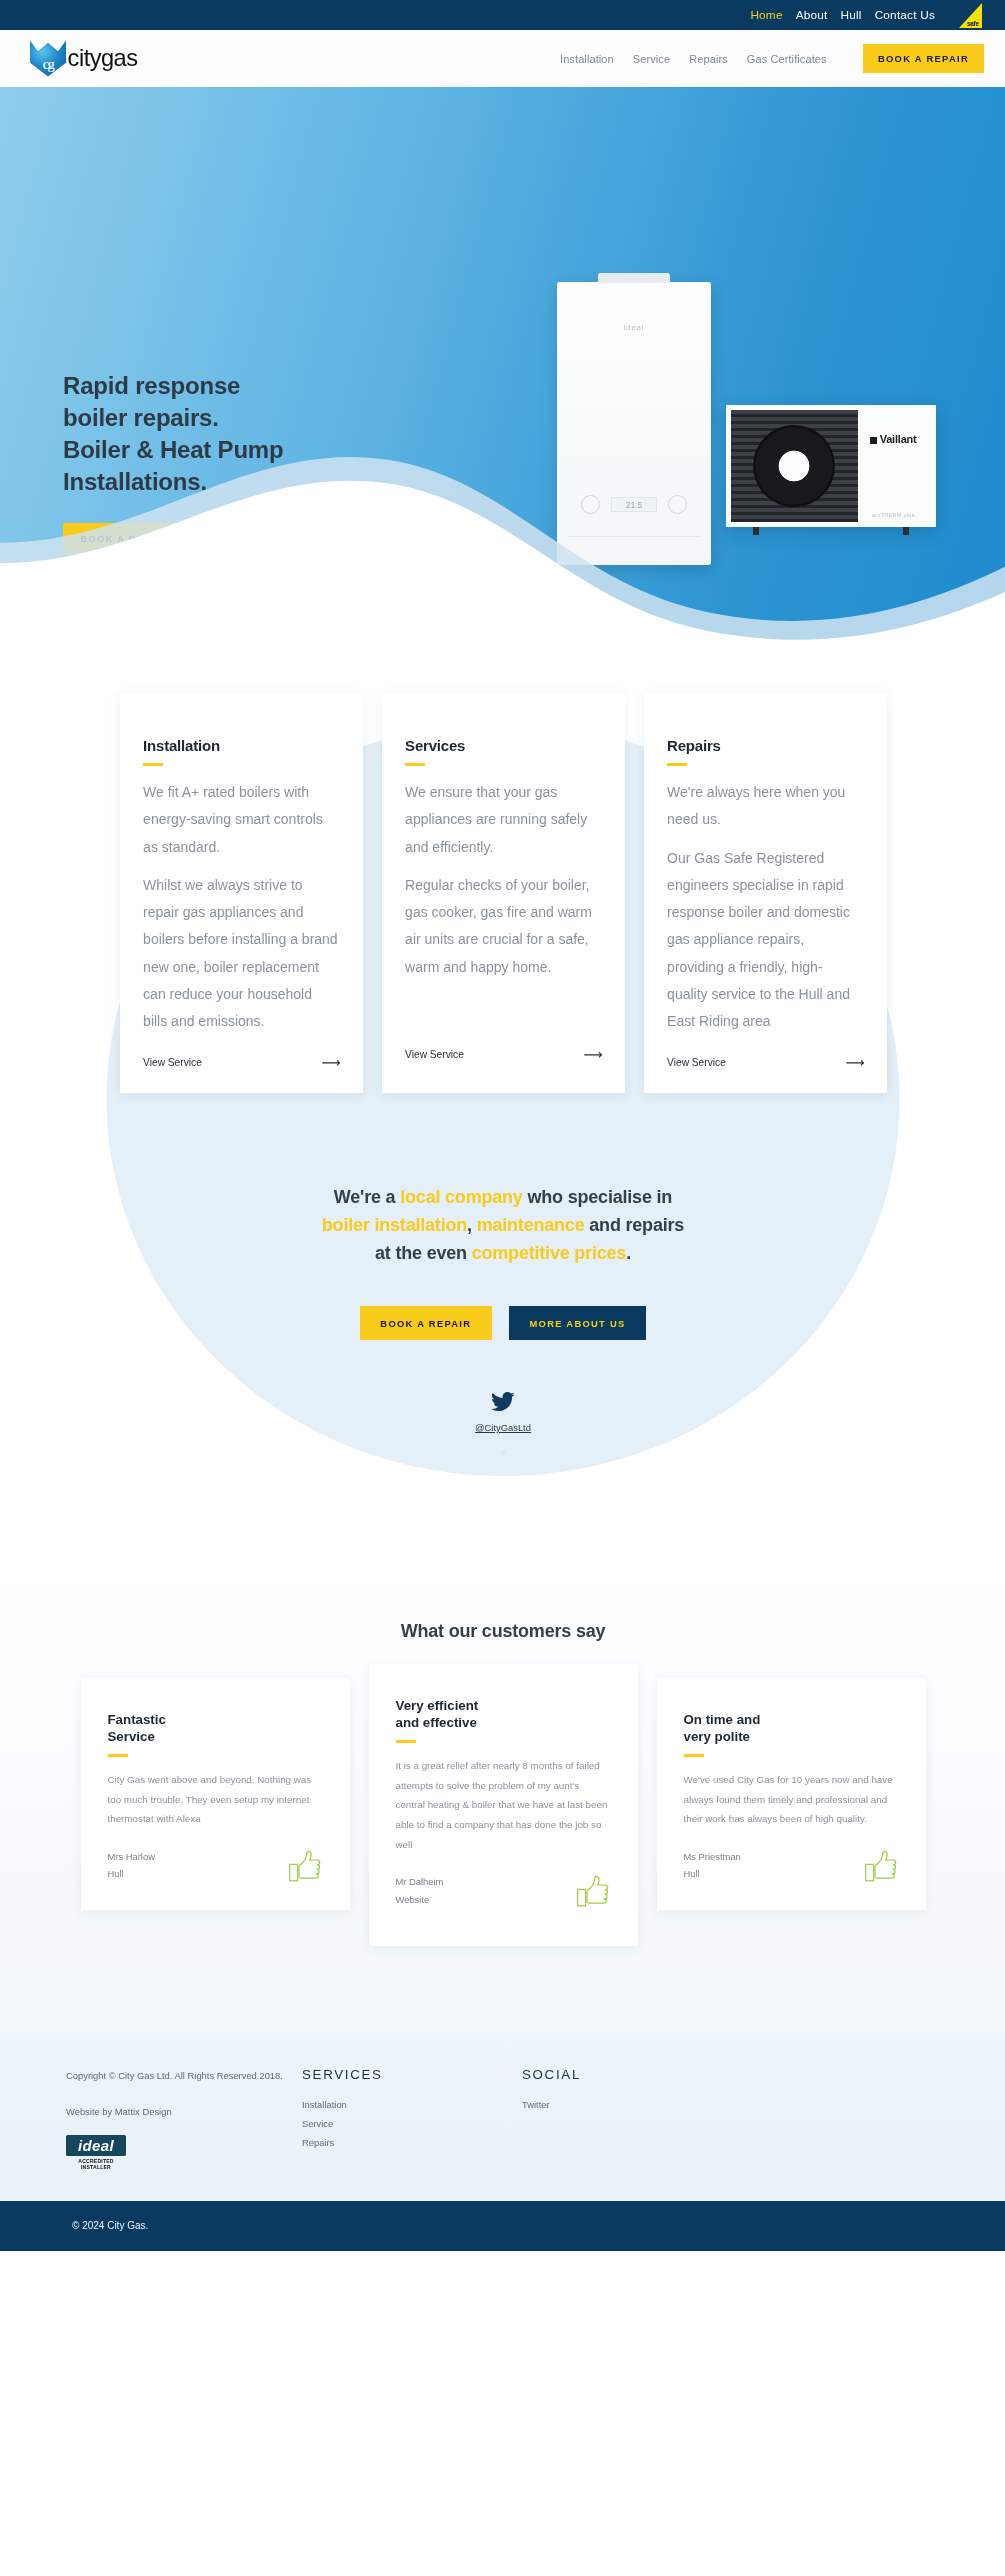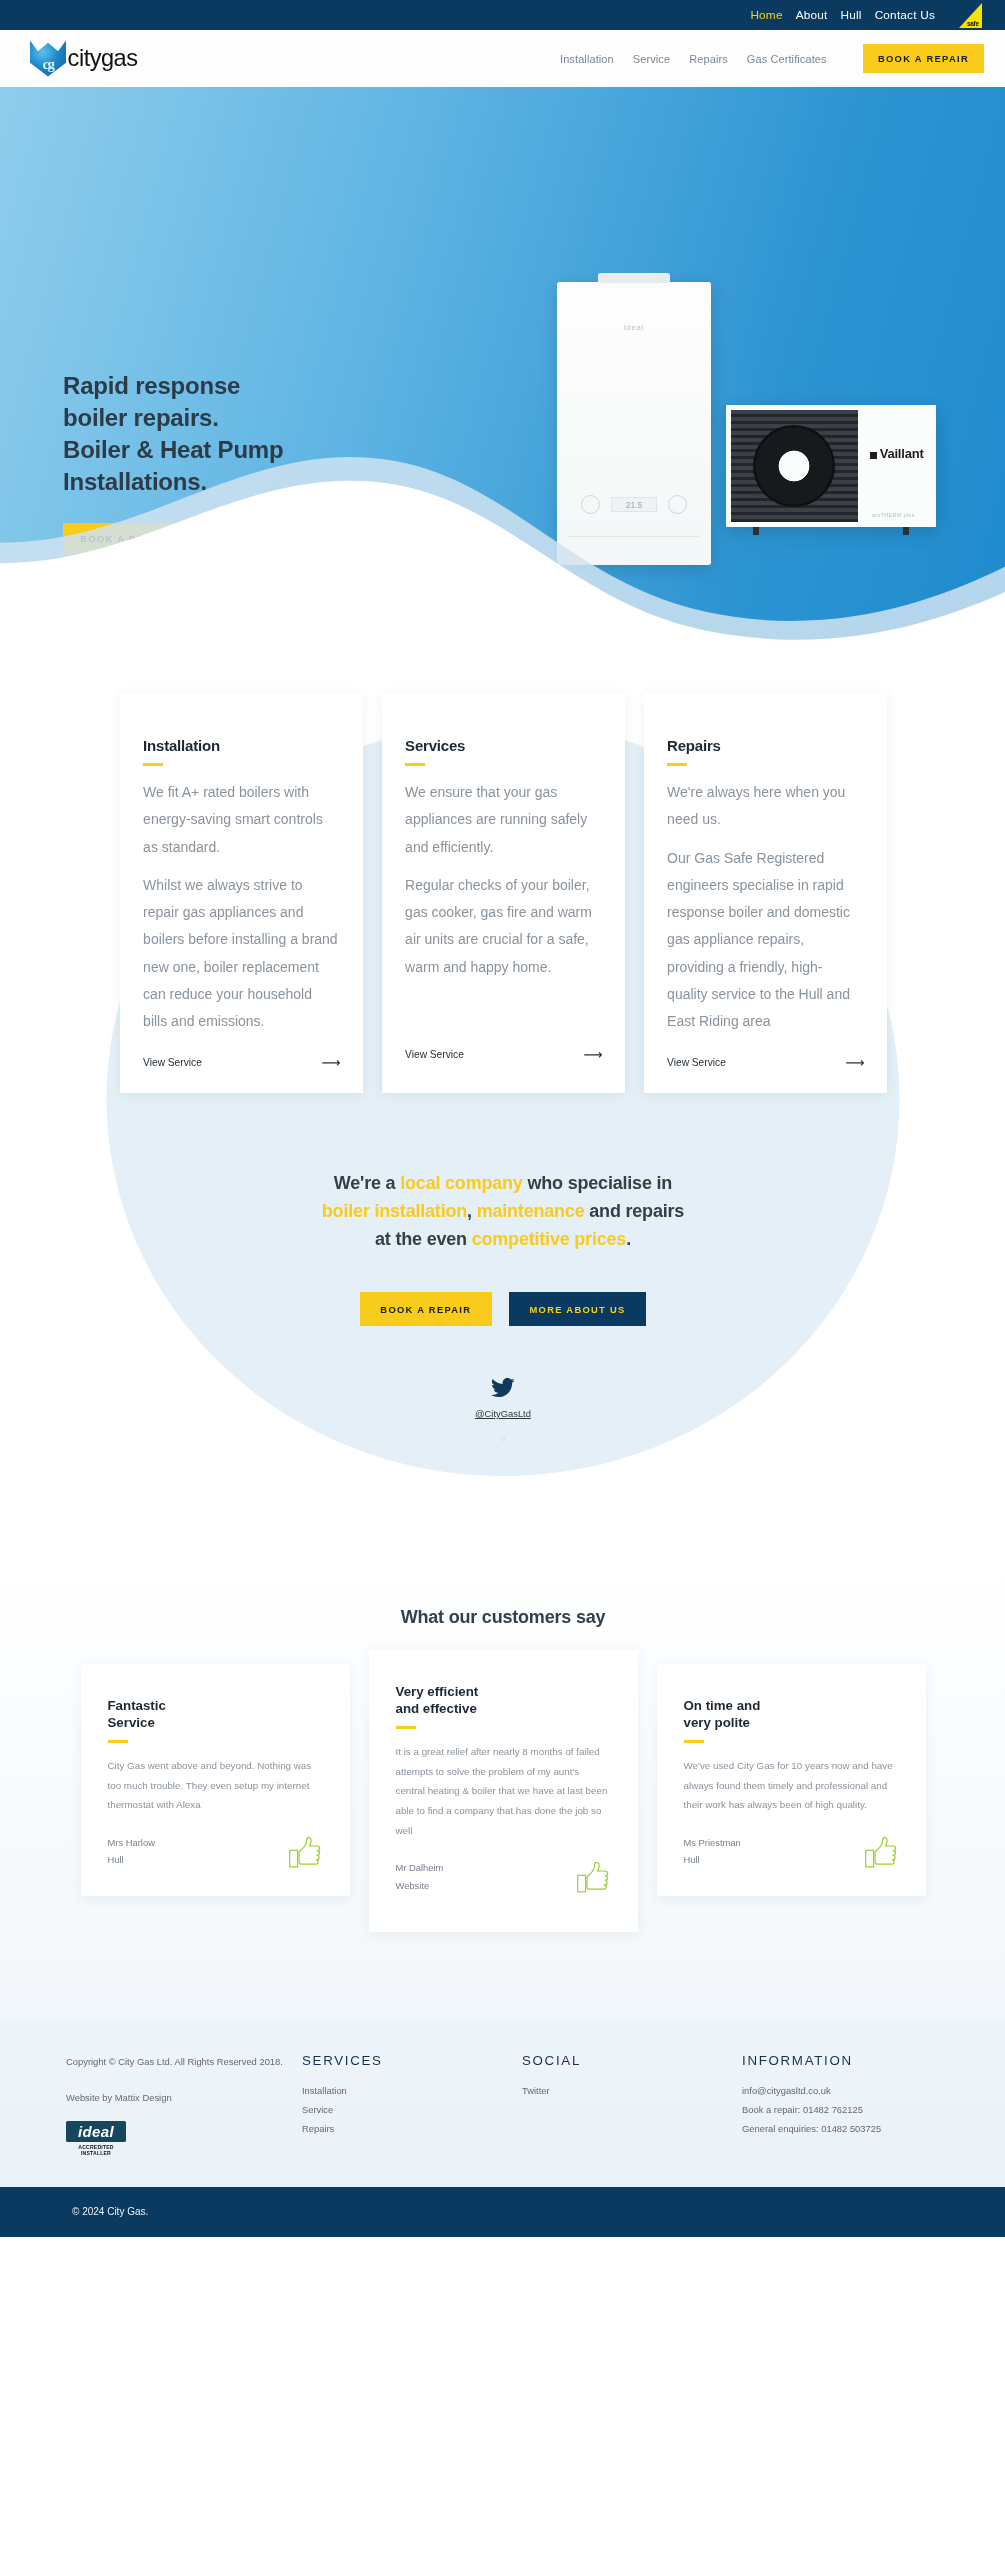--- a/index.html
+++ b/index.html
@@ -173,22 +173,22 @@
   .heatpump .fan {
     position: absolute; left: 50%; top: 50%;
     transform: translate(-50%,-50%);
     width: 82px; height: 82px; border-radius: 50%;
     background: radial-gradient(circle at 50% 50%, #fbfcfc 0 15px, #17191c 15.7px 38px, #0d0f11 39px 41px);
   }
   .heatpump .side {
     flex: 1; background: #fbfcfc; position: relative;
   }
   .heatpump .side .vb {
-    position: absolute; left: 12.6px; top: 41px;
-    font-size: 13px; font-weight: bold; color: #1d1d1d; letter-spacing: -0.2px;
+    position: absolute; left: 12.6px; top: 28px;
+    font-size: 11px; font-weight: bold; color: #1d1d1d; letter-spacing: -0.2px;
   }
   .heatpump .side .vb:before {
     content: ""; display: inline-block; width: 7px; height: 7px;
     background: #1d1d1d; margin-right: 2.4px; vertical-align: -0.8px;
   }
   .heatpump .side .model {
     position: absolute; left: 14px; bottom: 9.4px;
     font-size: 5.5px; color: #b6bdc2; letter-spacing: 0.3px;
   }
   .heatpump .foot {
@@ -245,21 +245,21 @@
   .viewlink {
     margin-top: auto;
     display: flex; align-items: center; justify-content: space-between;
     font-size: 10.2px; color: #1e2833; cursor: pointer; padding-top: 7.9px;
   }
   .arrow-r { font-size: 13.3px; color: #1e2833; letter-spacing: -1.6px; }
 
   
   .promo {
     position: relative; z-index: 2;
-    text-align: center; padding: 77px 0 0 0;
+    text-align: center; padding: 77px 0 0 0; margin-top: 14px;
   }
   .promo h2 {
     font-size: 18px; line-height: 1.55; font-weight: bold;
     color: #333f4a; letter-spacing: -0.2px;
   }
   .hl { color: #f9cb1a; }
   .promo-btns {
     margin-top: 38px; display: flex; justify-content: center; gap: 17.3px;
   }
   .btn-navy {
@@ -592,26 +592,20 @@
       <a>Installation</a>
       <a>Service</a>
       <a>Repairs</a>
     </div>
 
     <div class="fcol c3">
       <h5>SOCIAL</h5>
       <a>Twitter</a>
     </div>
 
-    <div class="fcol c4">
-      <h5>INFORMATION</h5>
-      <a>info@citygasltd.co.uk</a>
-      <div class="fline">Book a repair: 01482 762125</div>
-      <div class="fline">General enquiries: 01482 503725</div>
-    </div>
 
   </div>
 </footer>
 
 <div class="bottombar">
   <span>© 2024 City Gas.</span>
 </div>
 
 
 </body></html>

